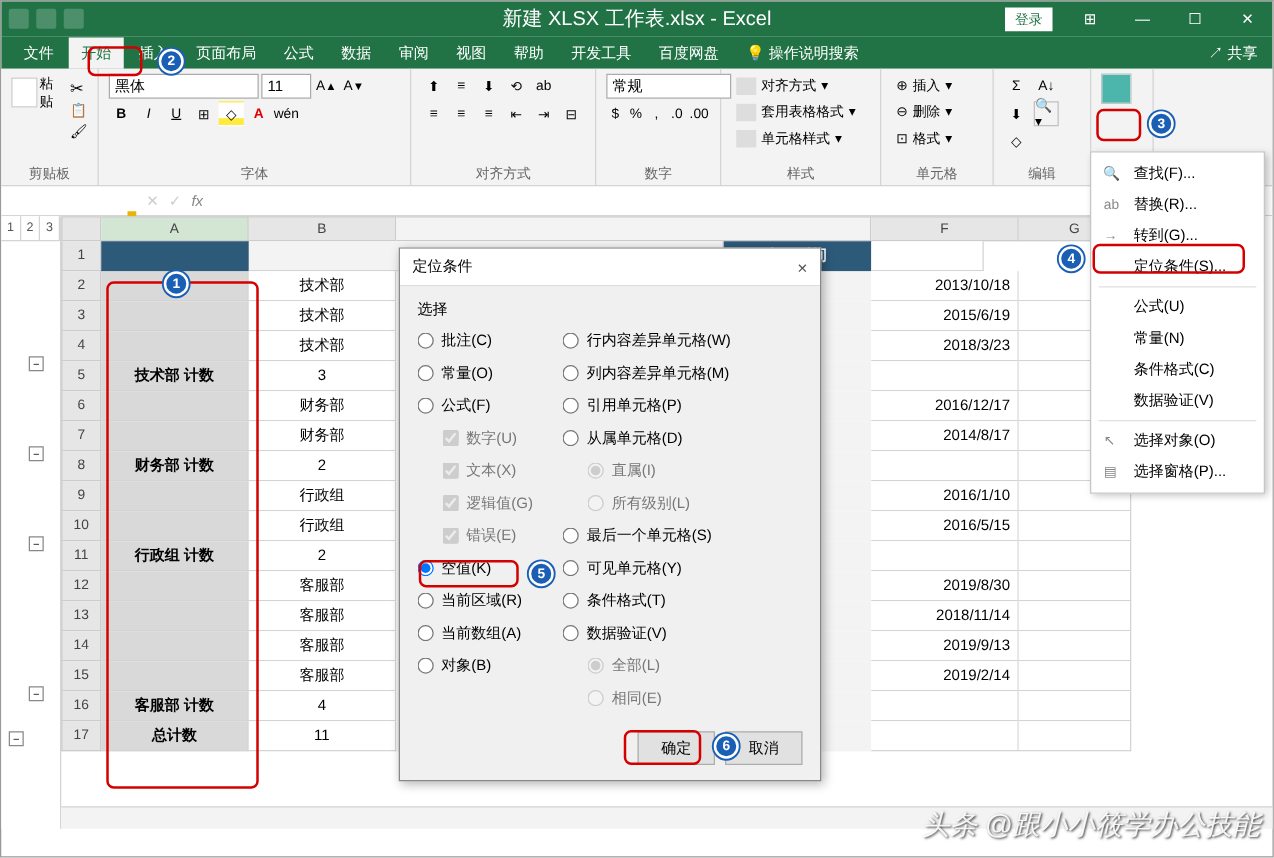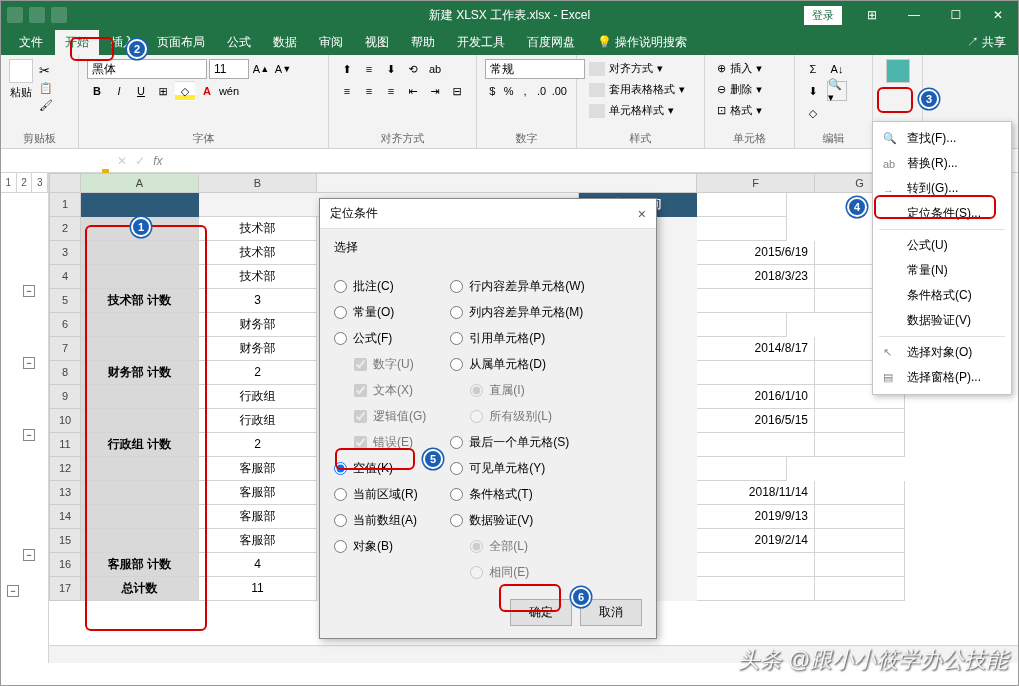--- a/index.html
+++ b/index.html
@@ -1,34 +1,34 @@
 <!DOCTYPE html>
 <html><head>
 <meta charset="utf-8">
 <style>
 * { box-sizing: border-box; margin: 0; padding: 0; font-family: "Microsoft YaHei", sans-serif; }
 body { background: #fff; font-size: 12px; width: 1019px; height: 686px; overflow: hidden; position: relative; border: 1px solid #999; }
 .titlebar { height: 28px; background: linear-gradient(#217346,#217346); display: flex; align-items: center; color: #fff; position: relative; }
 .titlebar .qat { display: flex; gap: 6px; padding-left: 6px; }
 .titlebar .qat .qicon { width: 16px; height: 16px; background: rgba(255,255,255,0.2); border-radius: 2px; }
-.titlebar .title { position: absolute; left: 50%; transform: translateX(-50%); font-size: 12px; }
+.titlebar .title { position: absolute; left: 50%; transform: translateX(-50%); font-size: 16px; }
 .titlebar .right { margin-left: auto; display: flex; align-items: center; gap: 2px; }
 .titlebar .login { background: #fff; color: #217346; padding: 2px 8px; font-size: 11px; margin-right: 8px; }
 .titlebar .win-btn { width: 40px; height: 28px; display: flex; align-items: center; justify-content: center; color: #fff; }
 .tabs { height: 26px; background: #217346; display: flex; align-items: center; padding-left: 8px; color: #fff; gap: 2px; }
 .tabs .tab { padding: 4px 10px; font-size: 12px; position: relative; }
 .tabs .tab.active { background: #f3f3f3; color: #217346; }
 .tabs .tab.file { background: transparent; }
 .tabs .tell { margin-left: 10px; display: flex; align-items: center; gap: 4px; color: #fff; }
 .tabs .share { margin-left: auto; margin-right: 12px; }
 .ribbon { height: 94px; background: #f3f3f3; border-bottom: 1px solid #d4d4d4; display: flex; position: relative; }
 .group { border-right: 1px solid #d4d4d4; padding: 4px 8px 2px 8px; display: flex; flex-direction: column; justify-content: space-between; }
 .group-label { text-align: center; font-size: 11px; color: #666; }
 .group-content { display: flex; gap: 6px; align-items: flex-start; }
-.big-btn { display: flex; flex-direction: column; align-items: center; gap: 2px; font-size: 11px; }
+.big-btn { display: flex; align-items: center; gap: 2px; font-size: 11px; }
 .big-btn .icon { width: 24px; height: 24px; background: #fff; border: 1px solid #ccc; }
 .font-row { display: flex; gap: 2px; align-items: center; margin-bottom: 2px; }
 .font-select { border: 1px solid #ababab; background: #fff; padding: 1px 4px; font-size: 12px; height: 20px; }
 .tiny-btn { width: 20px; height: 20px; border: 1px solid transparent; display: flex; align-items: center; justify-content: center; font-size: 11px; }
 .num-select { border: 1px solid #ababab; background: #fff; padding: 1px 4px; font-size: 12px; height: 20px; width: 100px; }
 .style-btn { display: flex; align-items: center; gap: 4px; font-size: 11px; padding: 2px 4px; }
 .style-btn .sicon { width: 16px; height: 14px; background: #ddd; }
 .cells-btn { display: flex; align-items: center; gap: 4px; font-size: 11px; padding: 2px 4px; }
 .edit-col { display: flex; flex-direction: column; gap: 2px; }
 
@@ -270,20 +270,21 @@
       <div class="cell" style="width:380px;background:#f3f3f3"></div>
       <div class="cell hdr" style="width:118px">入职时间</div>
       <div class="cell" style="width:90px"></div>
     </div>
     <div id="rows-container">
         <div class="row">
           <div class="rh">2</div>
           <div class="cell sel" style="width:118px"></div>
           <div class="cell" style="width:118px">技术部</div>
           <div class="cell" style="width:380px;background:#f3f3f3;border-color:#f3f3f3"></div>
+          <div class="cell" style="width:118px;text-align:right">2013/10/18</div>
           <div class="cell" style="width:90px"></div>
         </div>
         <div class="row">
           <div class="rh">3</div>
           <div class="cell sel" style="width:118px"></div>
           <div class="cell" style="width:118px">技术部</div>
           <div class="cell" style="width:380px;background:#f3f3f3;border-color:#f3f3f3"></div>
           <div class="cell" style="width:118px;text-align:right">2015/6/19</div>
           <div class="cell" style="width:90px"></div>
         </div>
@@ -301,20 +302,21 @@
           <div class="cell" style="width:118px">3</div>
           <div class="cell" style="width:380px;background:#f3f3f3;border-color:#f3f3f3"></div>
           <div class="cell" style="width:118px;text-align:right"></div>
           <div class="cell" style="width:90px"></div>
         </div>
         <div class="row">
           <div class="rh">6</div>
           <div class="cell sel" style="width:118px"></div>
           <div class="cell" style="width:118px">财务部</div>
           <div class="cell" style="width:380px;background:#f3f3f3;border-color:#f3f3f3"></div>
+          <div class="cell" style="width:118px;text-align:right">2016/12/17</div>
           <div class="cell" style="width:90px"></div>
         </div>
         <div class="row">
           <div class="rh">7</div>
           <div class="cell sel" style="width:118px"></div>
           <div class="cell" style="width:118px">财务部</div>
           <div class="cell" style="width:380px;background:#f3f3f3;border-color:#f3f3f3"></div>
           <div class="cell" style="width:118px;text-align:right">2014/8/17</div>
           <div class="cell" style="width:90px"></div>
         </div>
@@ -348,20 +350,21 @@
           <div class="cell" style="width:118px">2</div>
           <div class="cell" style="width:380px;background:#f3f3f3;border-color:#f3f3f3"></div>
           <div class="cell" style="width:118px;text-align:right"></div>
           <div class="cell" style="width:90px"></div>
         </div>
         <div class="row">
           <div class="rh">12</div>
           <div class="cell sel" style="width:118px"></div>
           <div class="cell" style="width:118px">客服部</div>
           <div class="cell" style="width:380px;background:#f3f3f3;border-color:#f3f3f3"></div>
+          <div class="cell" style="width:118px;text-align:right">2019/8/30</div>
           <div class="cell" style="width:90px"></div>
         </div>
         <div class="row">
           <div class="rh">13</div>
           <div class="cell sel" style="width:118px"></div>
           <div class="cell" style="width:118px">客服部</div>
           <div class="cell" style="width:380px;background:#f3f3f3;border-color:#f3f3f3"></div>
           <div class="cell" style="width:118px;text-align:right">2018/11/14</div>
           <div class="cell" style="width:90px"></div>
         </div>
@@ -401,21 +404,21 @@
   </div>
   <div class="scroll-h"></div>
 </div>
 
 <div class="dialog" style="left:318px;top:197px;width:338px">
   <div class="dlg-title">
     <span>定位条件</span>
     <span class="close-x">×</span>
   </div>
   <div class="dlg-body">
-    <div style="margin-bottom:22px">选择</div>
+    <div style="margin-bottom:8px">选择</div>
     <div style="display:flex;gap:24px">
       <div class="radio-col">
         <label class="radio-row">
             <input type="radio" name="g" style="">
             <span>批注(C)</span>
           </label>
         <label class="radio-row">
             <input type="radio" name="g" style="">
             <span>常量(O)</span>
           </label>

